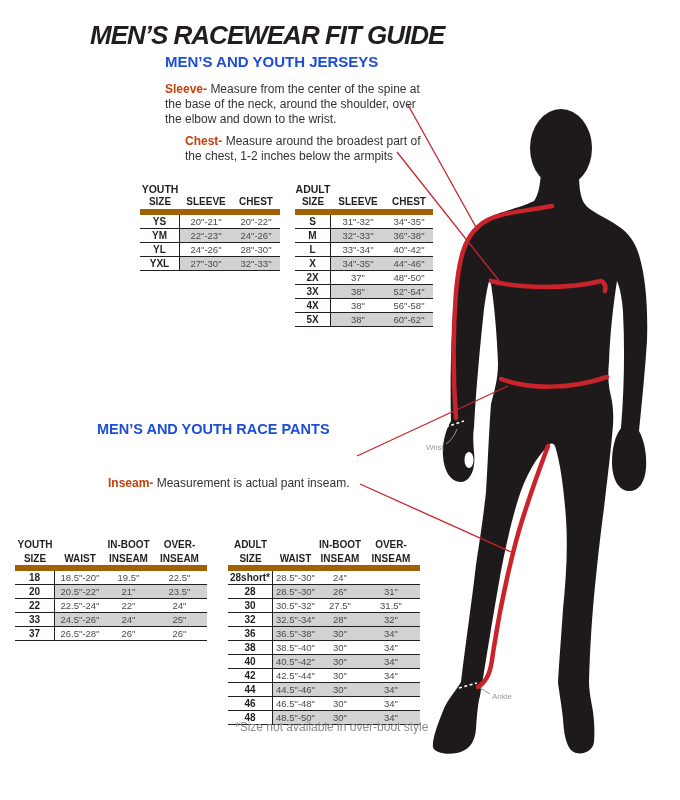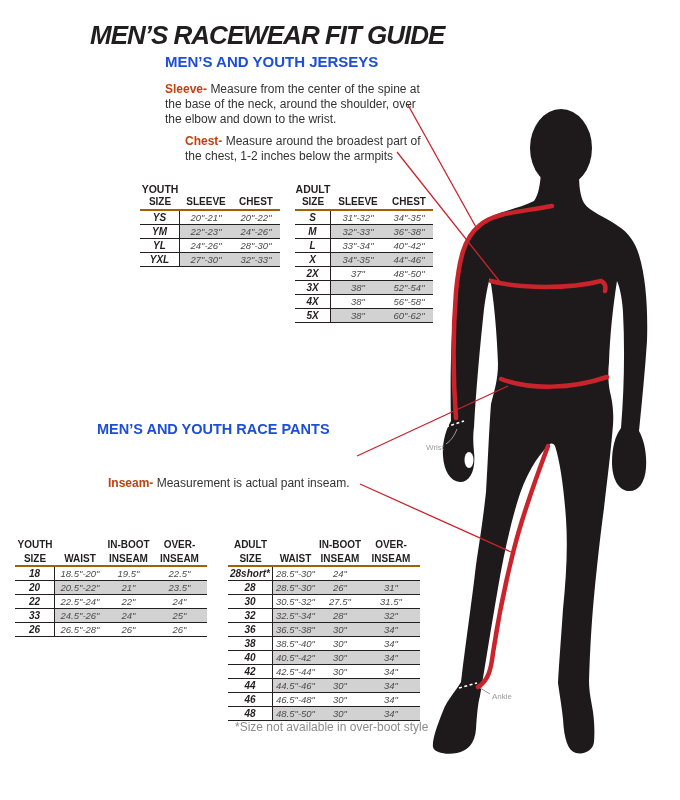--- a/index.html
+++ b/index.html
@@ -17,21 +17,21 @@
   #chest-desc{left:165px;top:134px;width:255px;margin-left:20px;}
   #waist-desc{left:97px;top:449px;width:330px;white-space:nowrap;}
   #inseam-desc{left:97px;top:476px;width:330px;white-space:nowrap;margin-left:11px;}
   
   .sizetable{position:absolute;}
   .grouprow,.headrow,.trow{display:flex;}
   .c{box-sizing:border-box;text-align:center;overflow:hidden;}
   .grouplabel{font-size:10.5px;font-weight:bold;height:12px;line-height:12px;text-align:center;}
   .headrow .c{font-size:10px;font-weight:bold;height:14px;line-height:14px;}
   .h2row .c{height:13px;line-height:13px;}
-  .rows{border-top:2px solid #a16207;font-style:italic;}
+  .rows{border-top:6px solid #a16207;}
   .trow{border-bottom:1.5px solid #231f20;}
   .trow .c{font-size:9.5px;height:13px;line-height:13px;color:#4a4a4a;}
   .trow .c.size{font-weight:bold;color:#231f20;font-size:10px;border-right:1.5px solid #231f20;}
   .trow.shaded .c.val{background:#d2d2d2;}
   
   .t-yj .c:nth-child(1),.t-yj .grouplabel{width:40px;}
   .t-yj .c:nth-child(2){width:52px;} .t-yj .c:nth-child(3){width:48px;}
   .t-aj .c:nth-child(1),.t-aj .grouplabel{width:36px;}
   .t-aj .c:nth-child(2){width:54px;} .t-aj .c:nth-child(3){width:48px;}
   .t-yp .c:nth-child(1),.t-yp .grouplabel{width:40px;}
@@ -185,21 +185,21 @@
           <div class="c val">22"</div>
           <div class="c val">24"</div>
         </div>
         <div class="trow shaded">
           <div class="c size">33</div>
           <div class="c val">24.5"-26"</div>
           <div class="c val">24"</div>
           <div class="c val">25"</div>
         </div>
         <div class="trow">
-          <div class="c size">26</div>
+          <div class="c size">37</div>
           <div class="c val">26.5"-28"</div>
           <div class="c val">26"</div>
           <div class="c val">26"</div>
         </div>
       </div>
   </div>
 
   <div id="ap" class="sizetable t-ap">
     <div class="headrow">
       <div class="c">ADULT</div>

